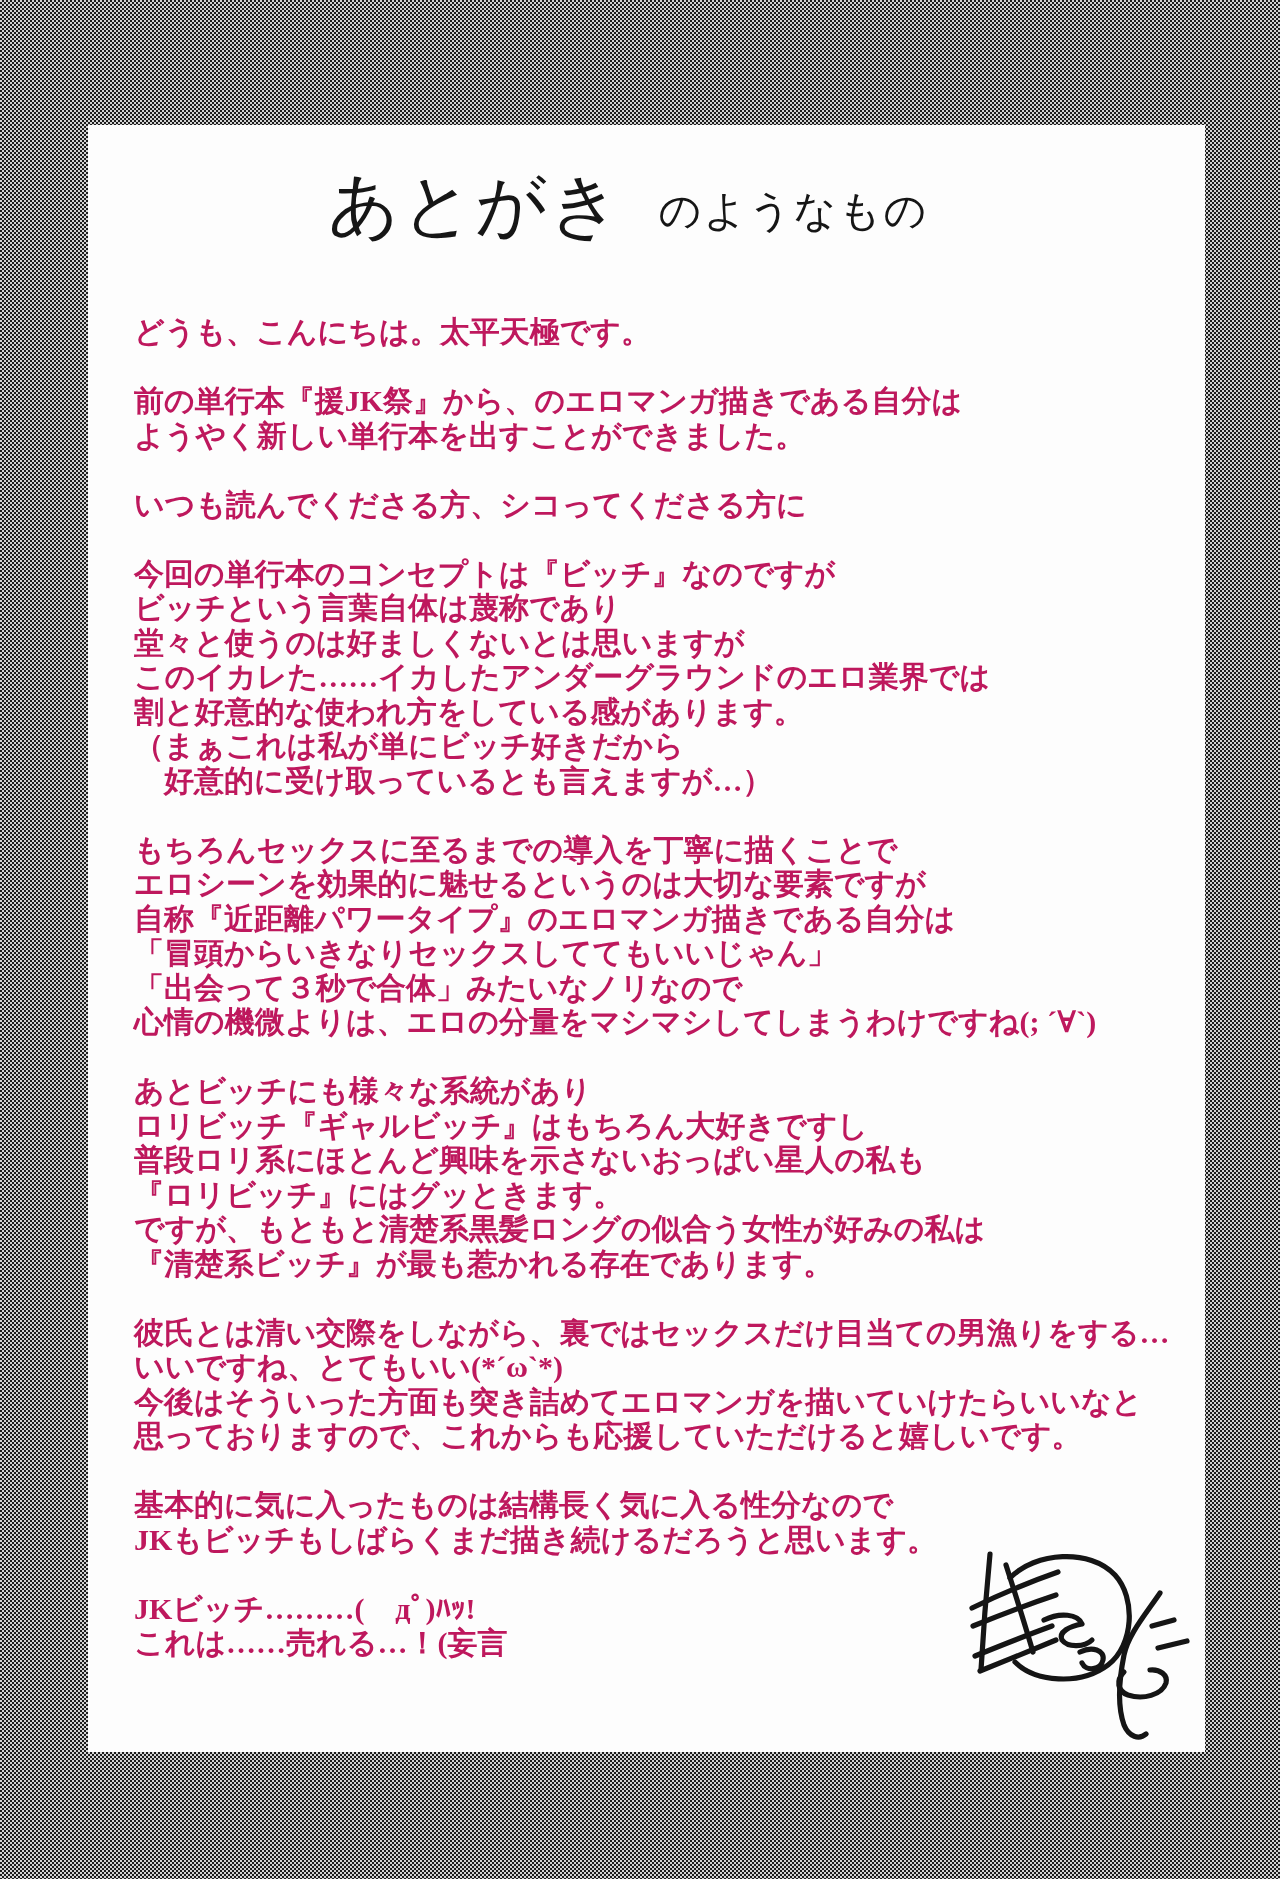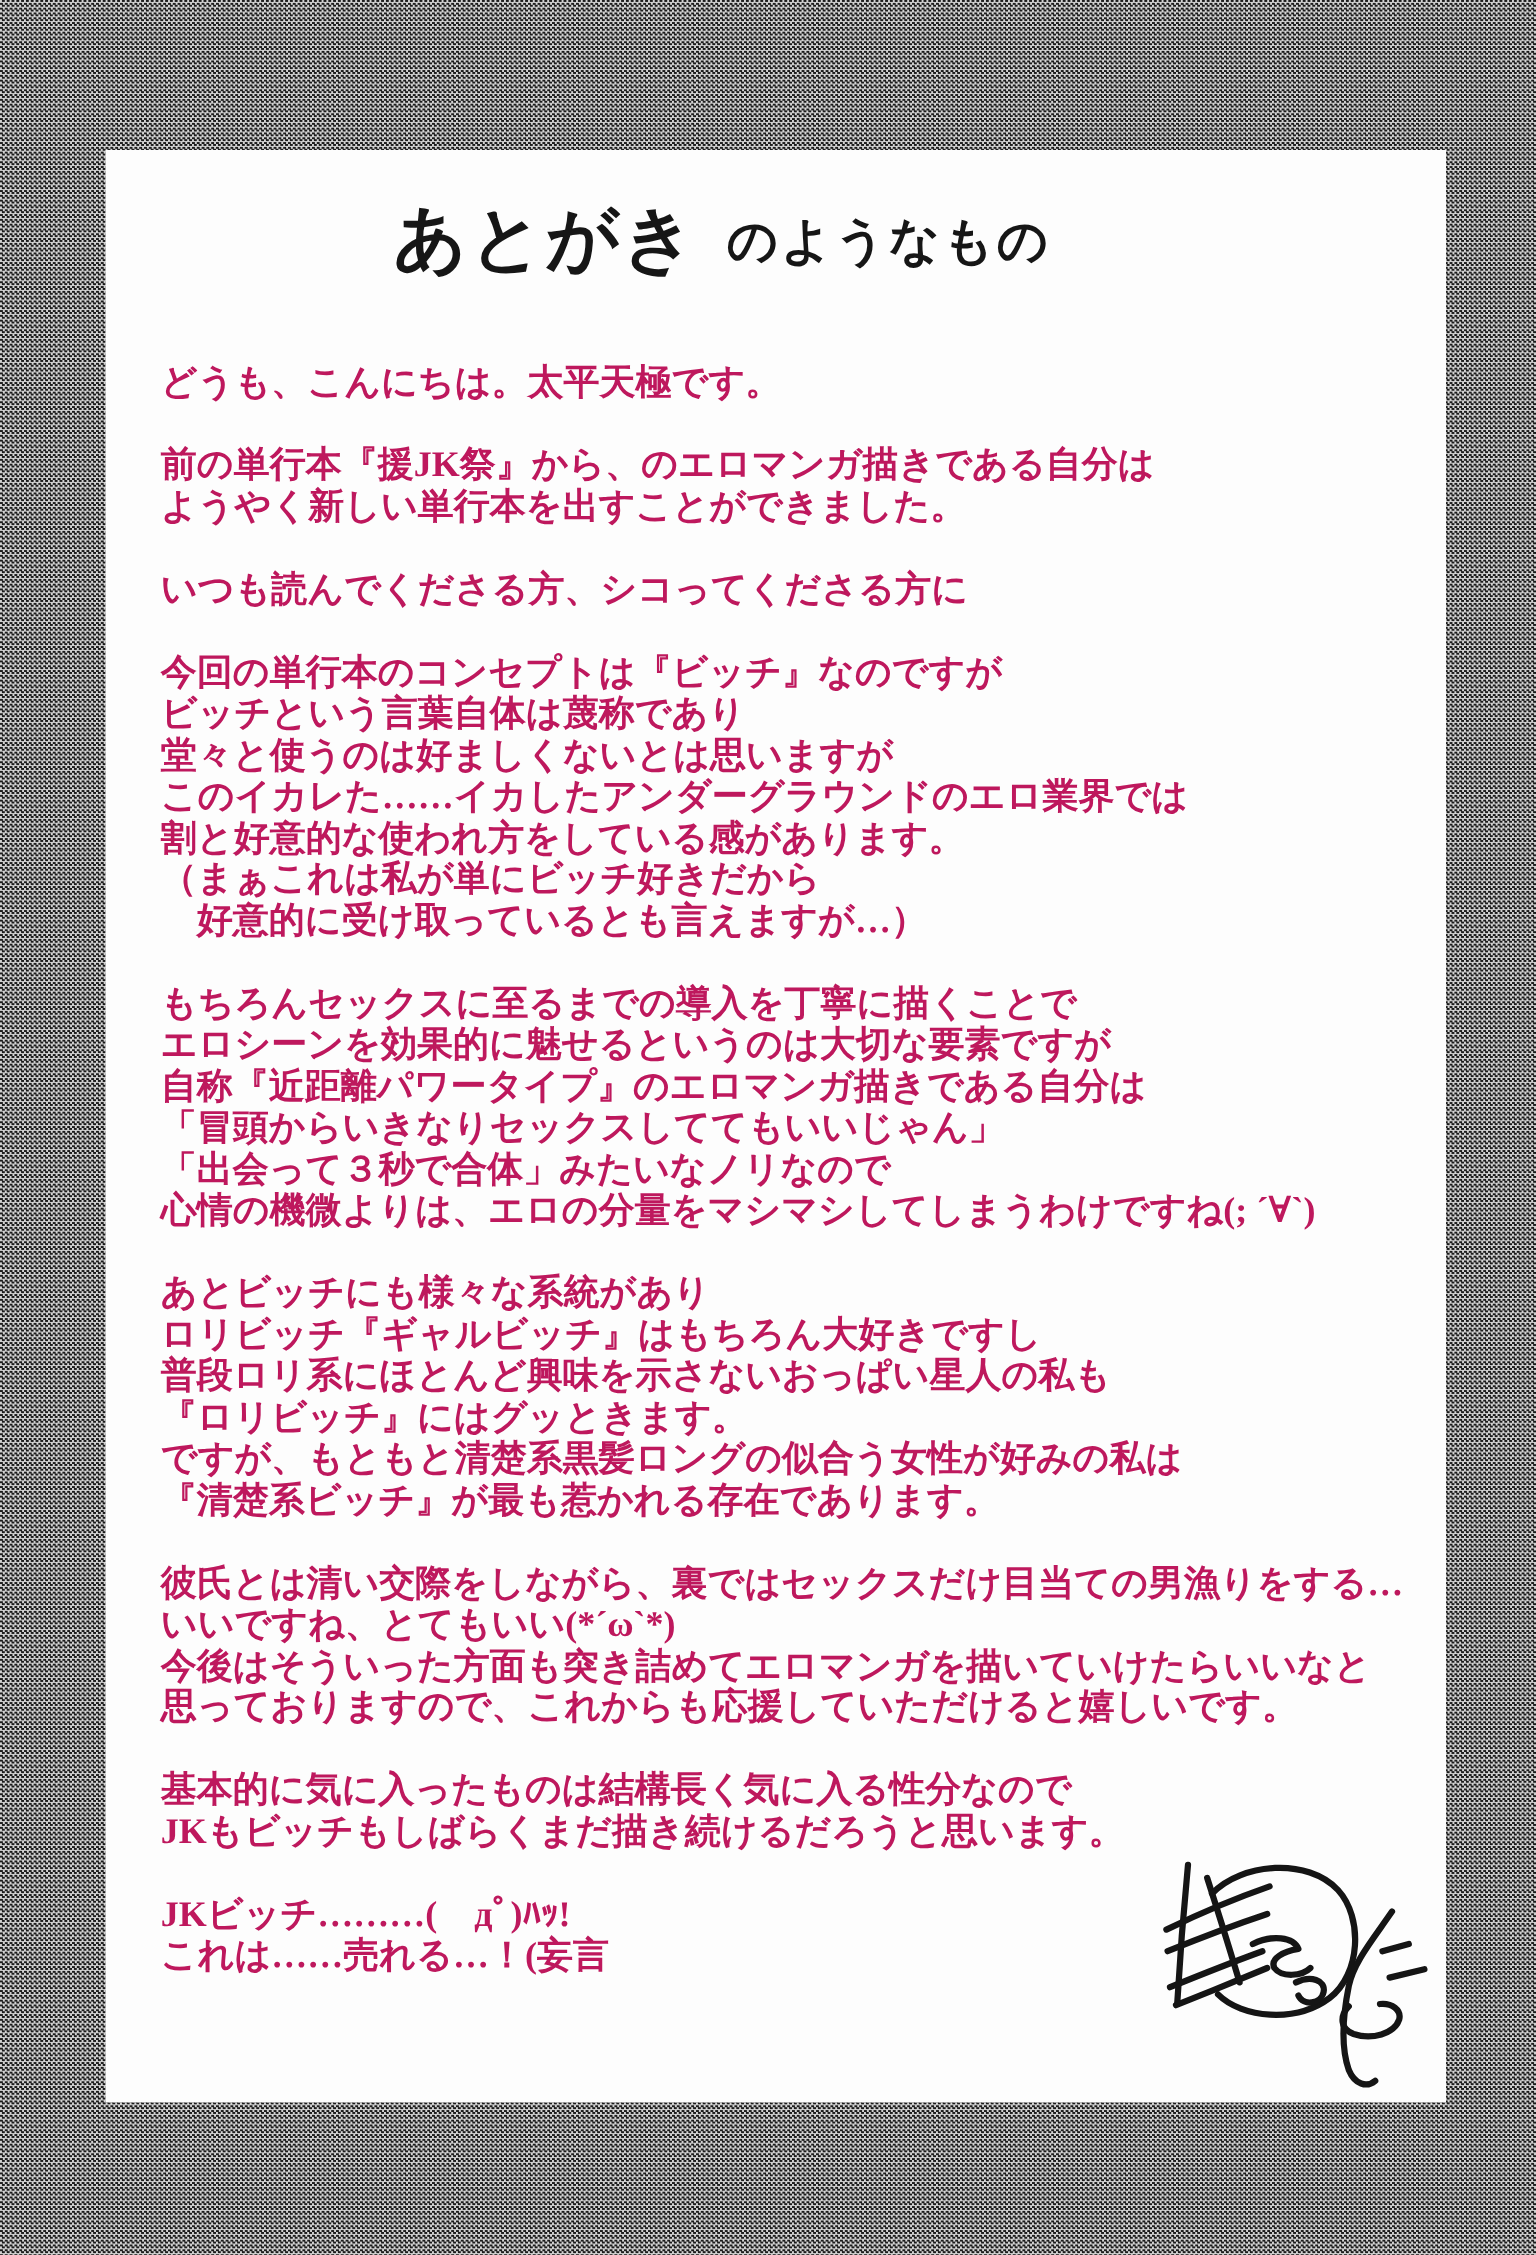--- a/index.html
+++ b/index.html
@@ -17,30 +17,30 @@
     left: 88px; top: 125px;
     width: 1117px; height: 1627px;
     background: #fdfdfd;
     overflow: hidden;
   }
   .title-row {
     margin: 34px 0 0 240px;
     white-space: nowrap;
   }
   .title-main {
-    font-size: 60px;
-    font-weight: 700;
+    font-size: 70px;
+    font-weight: 400;
     color: #161616;
     letter-spacing: 2px;
   }
   .title-sub {
     font-size: 42px;
-    font-weight: 700;
+    font-weight: 400;
     color: #161616;
-    margin-left: 24px;
+    margin-left: 36px;
     letter-spacing: 2px;
     vertical-align: 4px;
   }
   .body-text {
     margin: 62px 26px 0 46px;
     font-size: 30px;
     line-height: 34.5px;
     font-weight: 700;
     color: #be185d;
     letter-spacing: 0px;

